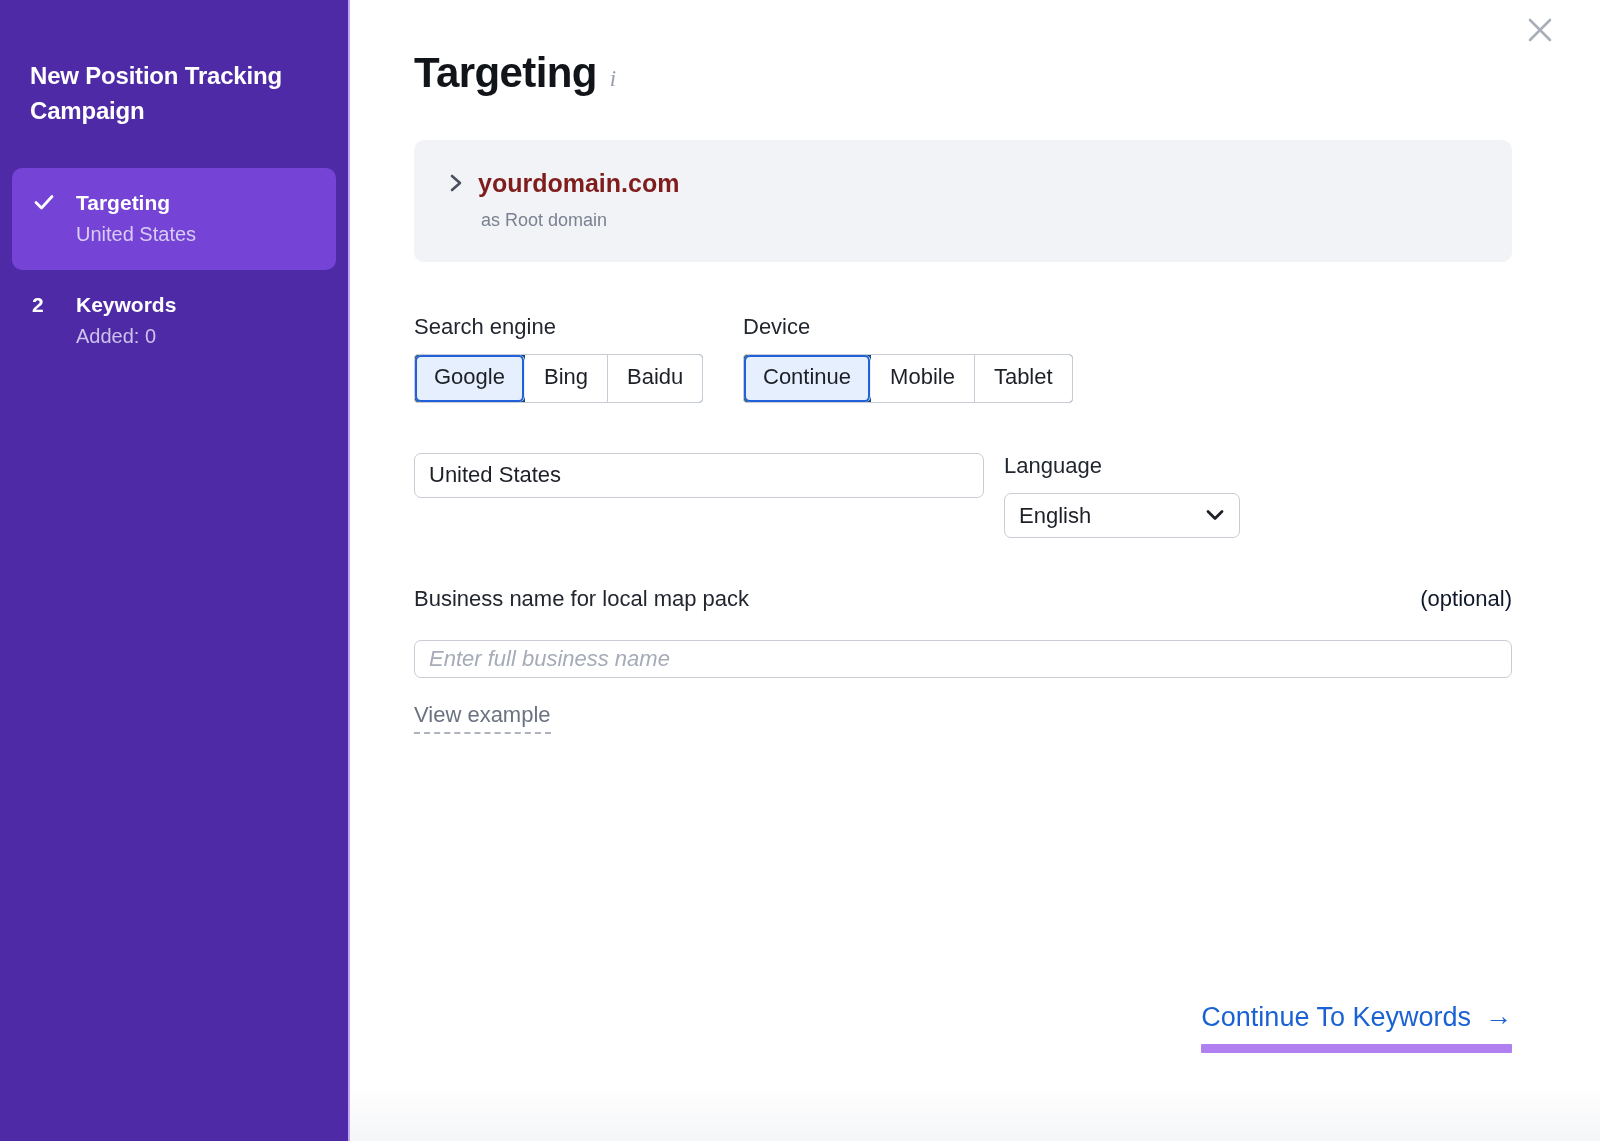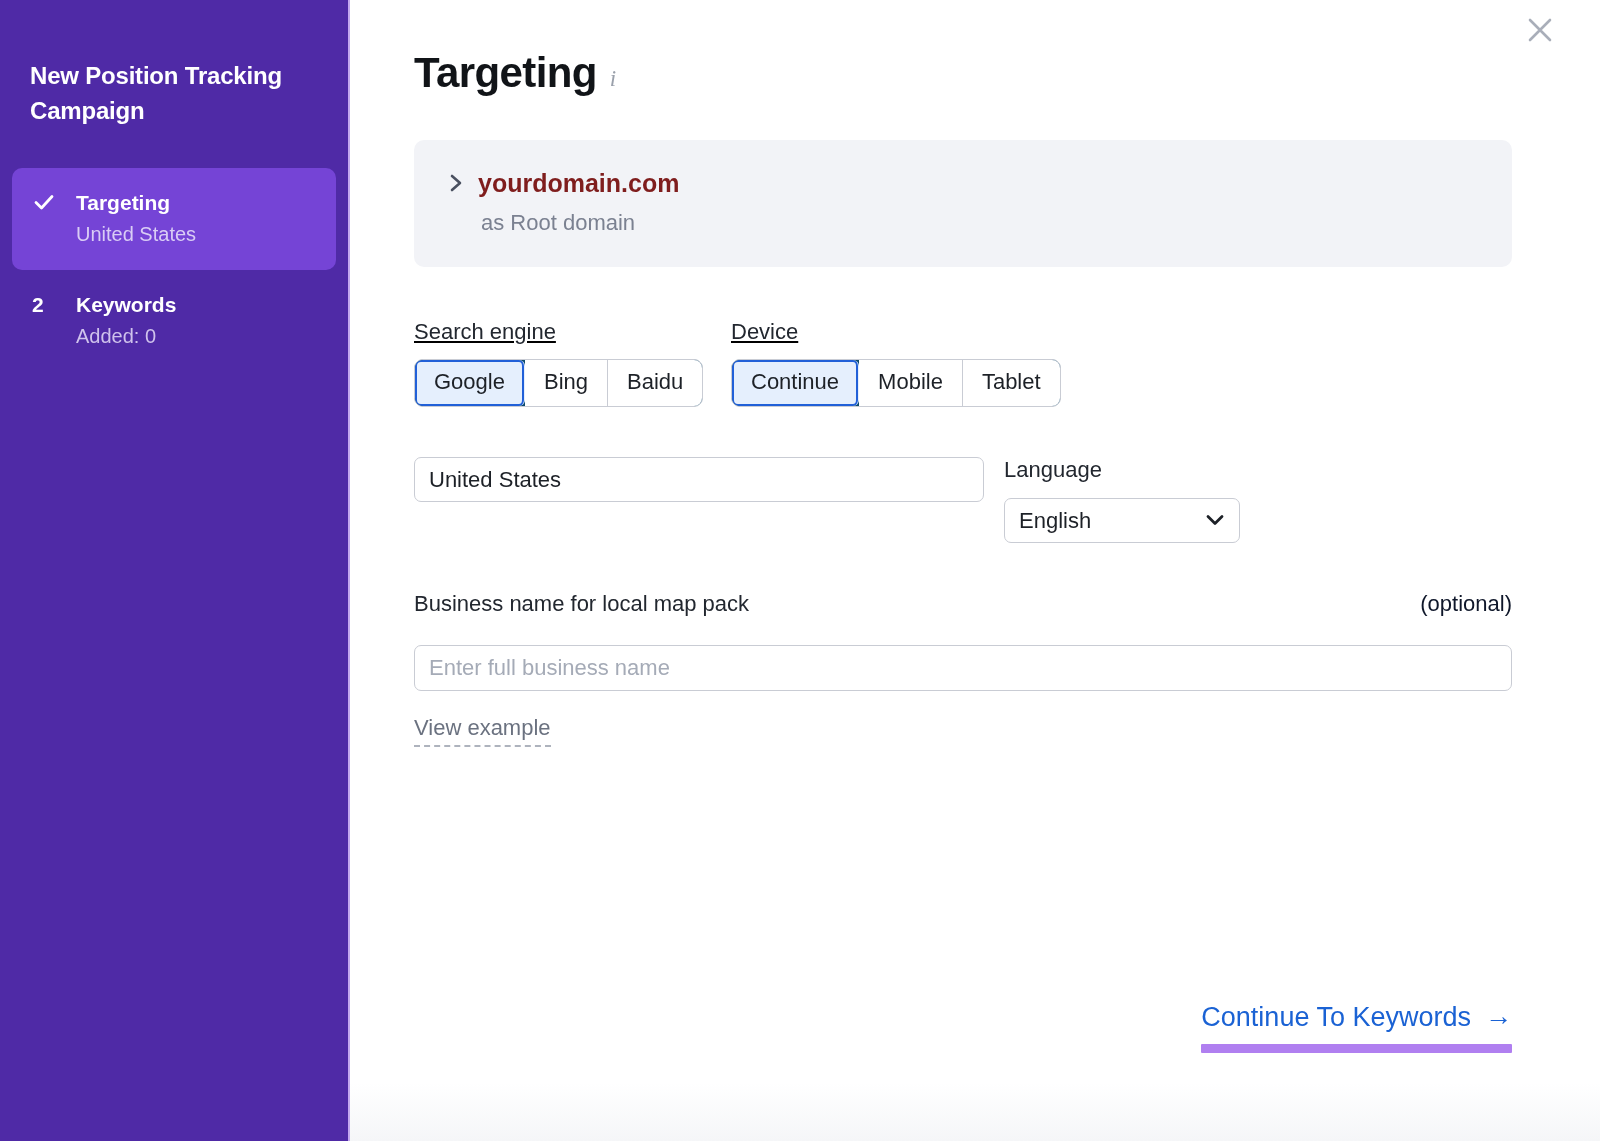--- a/index.html
+++ b/index.html
@@ -154,49 +154,48 @@
   }
   .domain-chevron { display: flex; align-items: center; }
   .domain-chevron svg { display: block; }
   .domain-name {
     font-size: 25px;
     font-weight: bold;
     color: #7f1d1d;
     line-height: 1.2;
   }
   .domain-sub {
-    font-size: 22px;
+    font-size: 18px;
     color: #7b8191;
     margin-top: 12px;
     padding-left: 33px;
     line-height: 1.2;
   }
 
   
   .fields-row-1 {
     display: flex;
-    gap: 0;
+    gap: 12px;
     margin-bottom: 50px;
-    text-decoration: underline;
   }
   .field-block-engine { width: 317px; }
   .field-block-device { }
 
   .field-label {
     font-size: 22px;
     color: #22272f;
     margin-bottom: 14px;
     line-height: 1.2;
     display: block;
   }
 
   .seg-group {
     display: inline-flex;
     border: 1px solid #c9ccd4;
-    border-radius: 9px;
+    border-radius: 4px;
     overflow: hidden;
     background: #0c4a6e;
   }
   .seg-btn {
     font-family: "Liberation Sans", sans-serif;
     font-size: 22px;
     color: #1d2127;
     background: #ffffff;
     border: none;
     border-right: 1px solid #c9ccd4;
@@ -269,21 +268,21 @@
     display: flex;
     justify-content: space-between;
     align-items: baseline;
     margin-bottom: 14px;
   }
   .optional-label {
     font-size: 22px;
     color: #0f172a;
     line-height: 1.2;
   }
-  .biz-input { height: 46px; }
+  .biz-input { height: 38px; font-style: italic; }
 
   .view-example {
     display: inline-block;
     margin-top: 24px;
     font-size: 22px;
     color: #6b7280;
     border-bottom: 2px dashed #aeb3bd;
     padding-bottom: 3px;
     cursor: pointer;
     line-height: 1.2;

